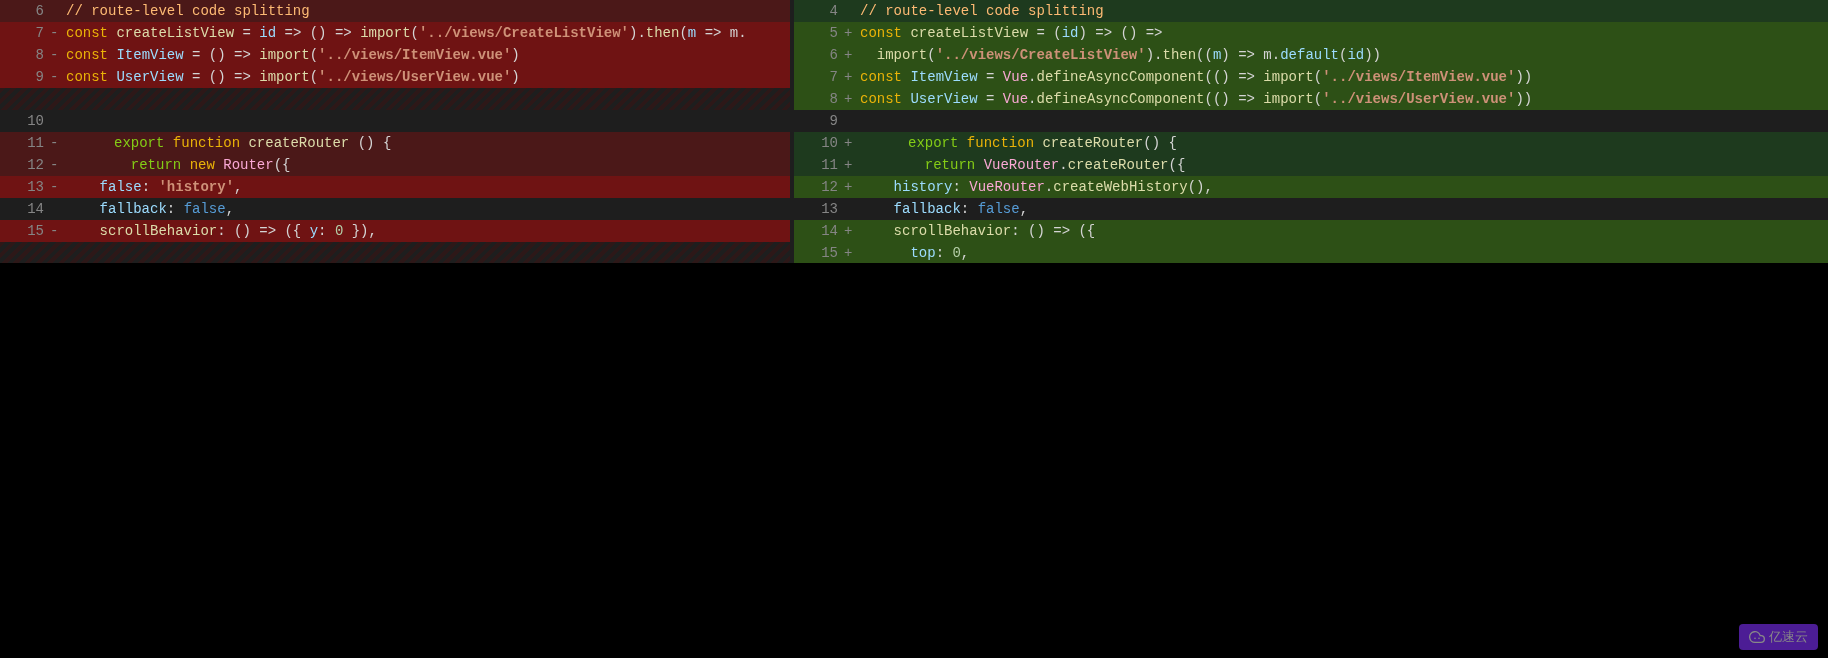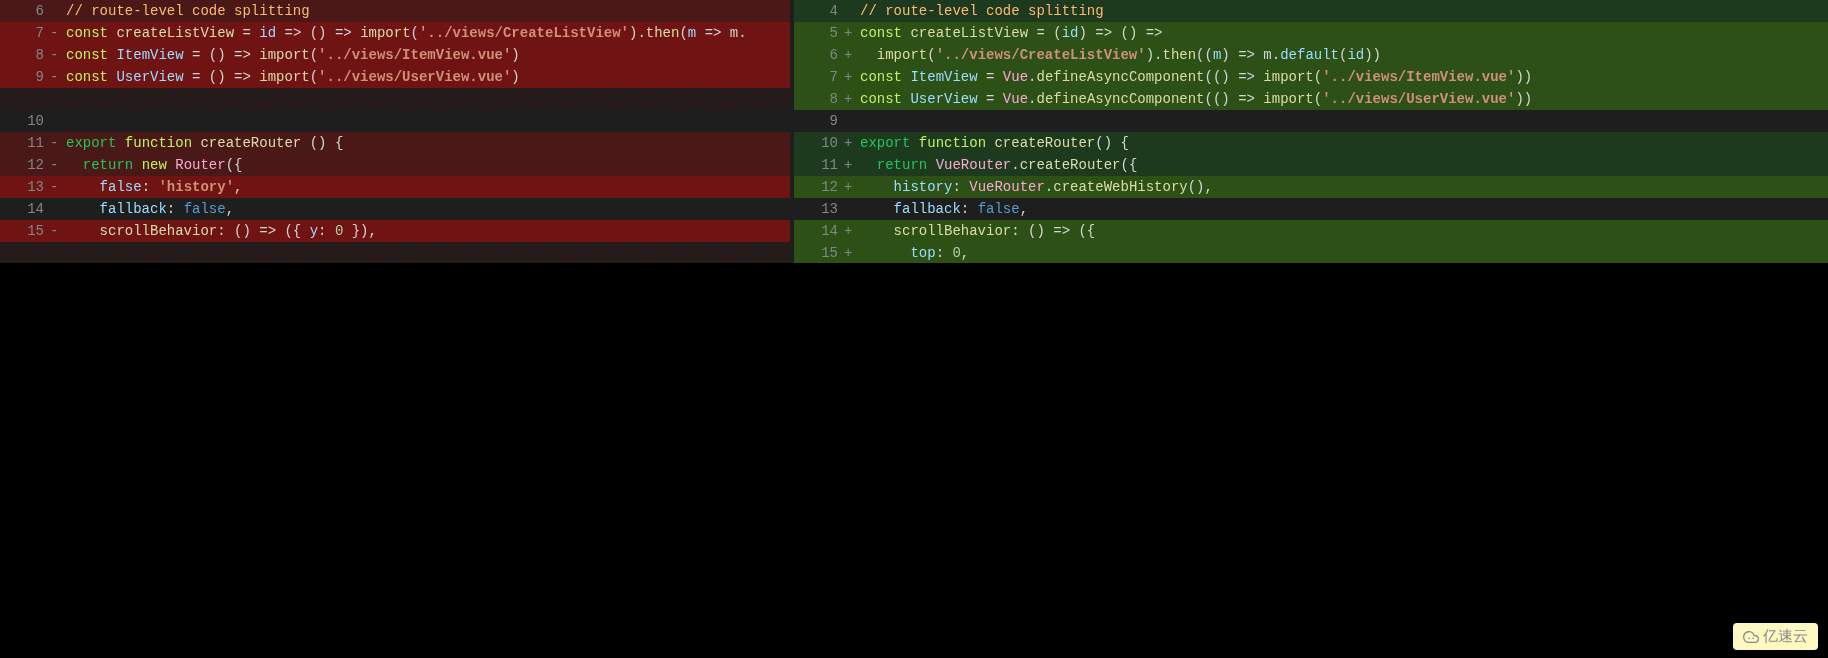--- a/index.html
+++ b/index.html
@@ -57,22 +57,22 @@
     .bg-added-strong { background: #2d5016; }
     .bg-neutral { background: #1e1e1e; }
     .bg-hatch-red {
       background: repeating-linear-gradient(
         135deg,
         #2d1818 0px, #2d1818 4px,
         #1e1e1e 4px, #1e1e1e 8px
       );
     }
     
-    .kw { color: #22c55e; }
-    .kw2 { color: #bef264; }
+    .kw { color: #84cc16; margin-left: 48px; }
+    .kw2 { color: #eab308; }
     .fn { color: #dcdcaa; }
     .var { color: #9cdcfe; }
     .type { color: #f9a8d4; }
     .str { color: #ce9178; font-weight: bold; }
     .num { color: #b5cea8; }
     .const { color: #569cd6; }
     .punct { color: #d4d4d4; }
     .op { color: #d4d4d4; }
     .comment { color: #fdba74; }
     .param { color: #9cdcfe; }
@@ -82,24 +82,24 @@
       top: 263px;
       left: 0;
       right: 0;
       bottom: 0;
       background: #000;
     }
     .watermark {
       position: absolute;
       bottom: 8px;
       right: 10px;
-      background: #fef9c3;
+      background: #4c1d95;
       color: #888;
       font-family: sans-serif;
-      font-size: 15px;
+      font-size: 13px;
       padding: 4px 10px;
       border-radius: 4px;
       display: flex;
       align-items: center;
       gap: 4px;
     }
     .watermark-icon {
       width: 16px;
       height: 16px;
     }

